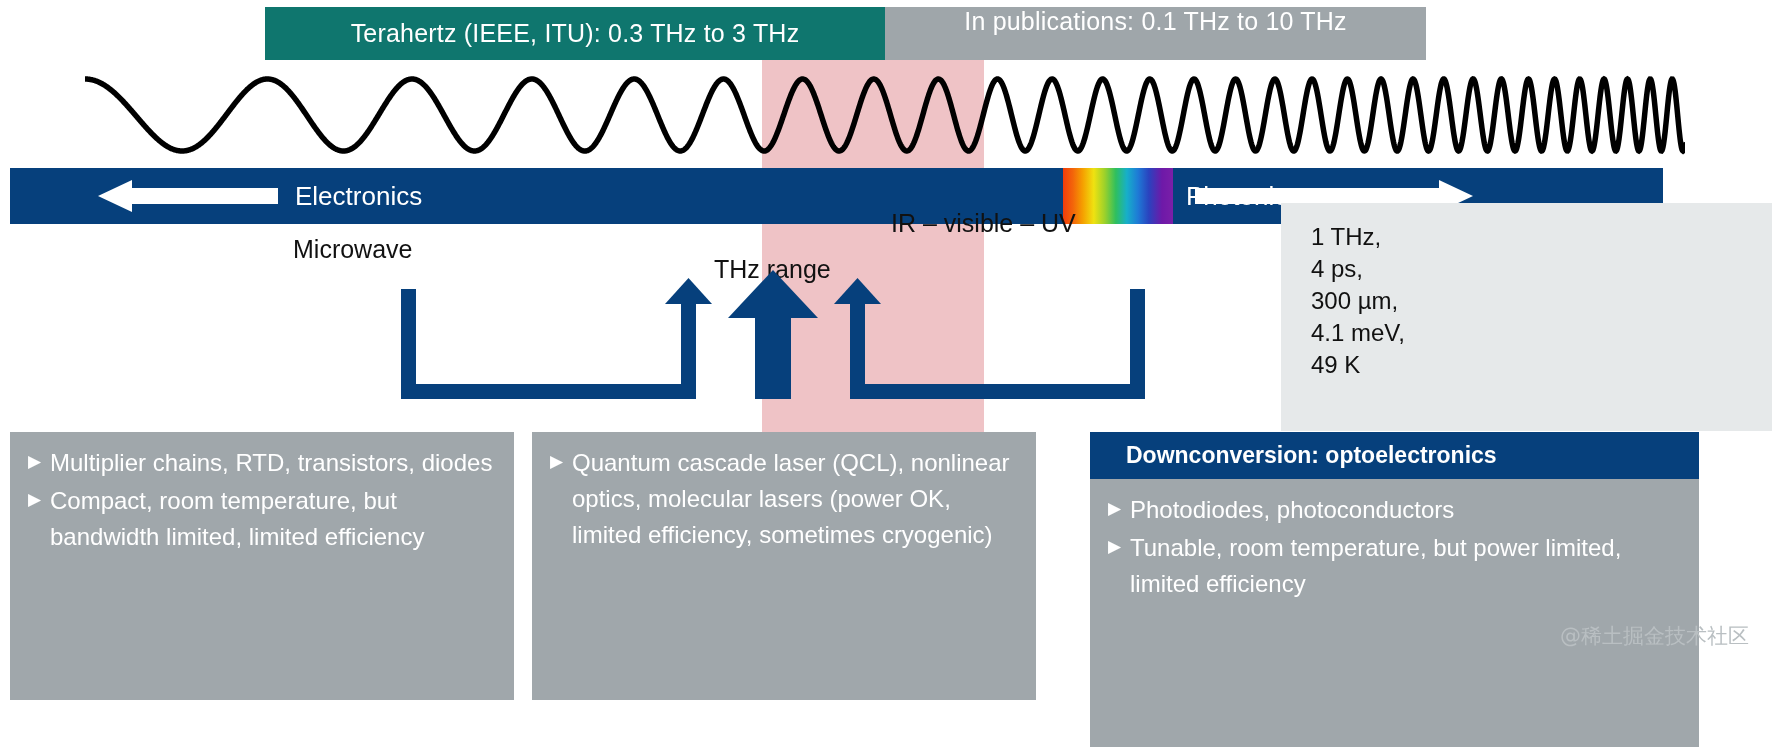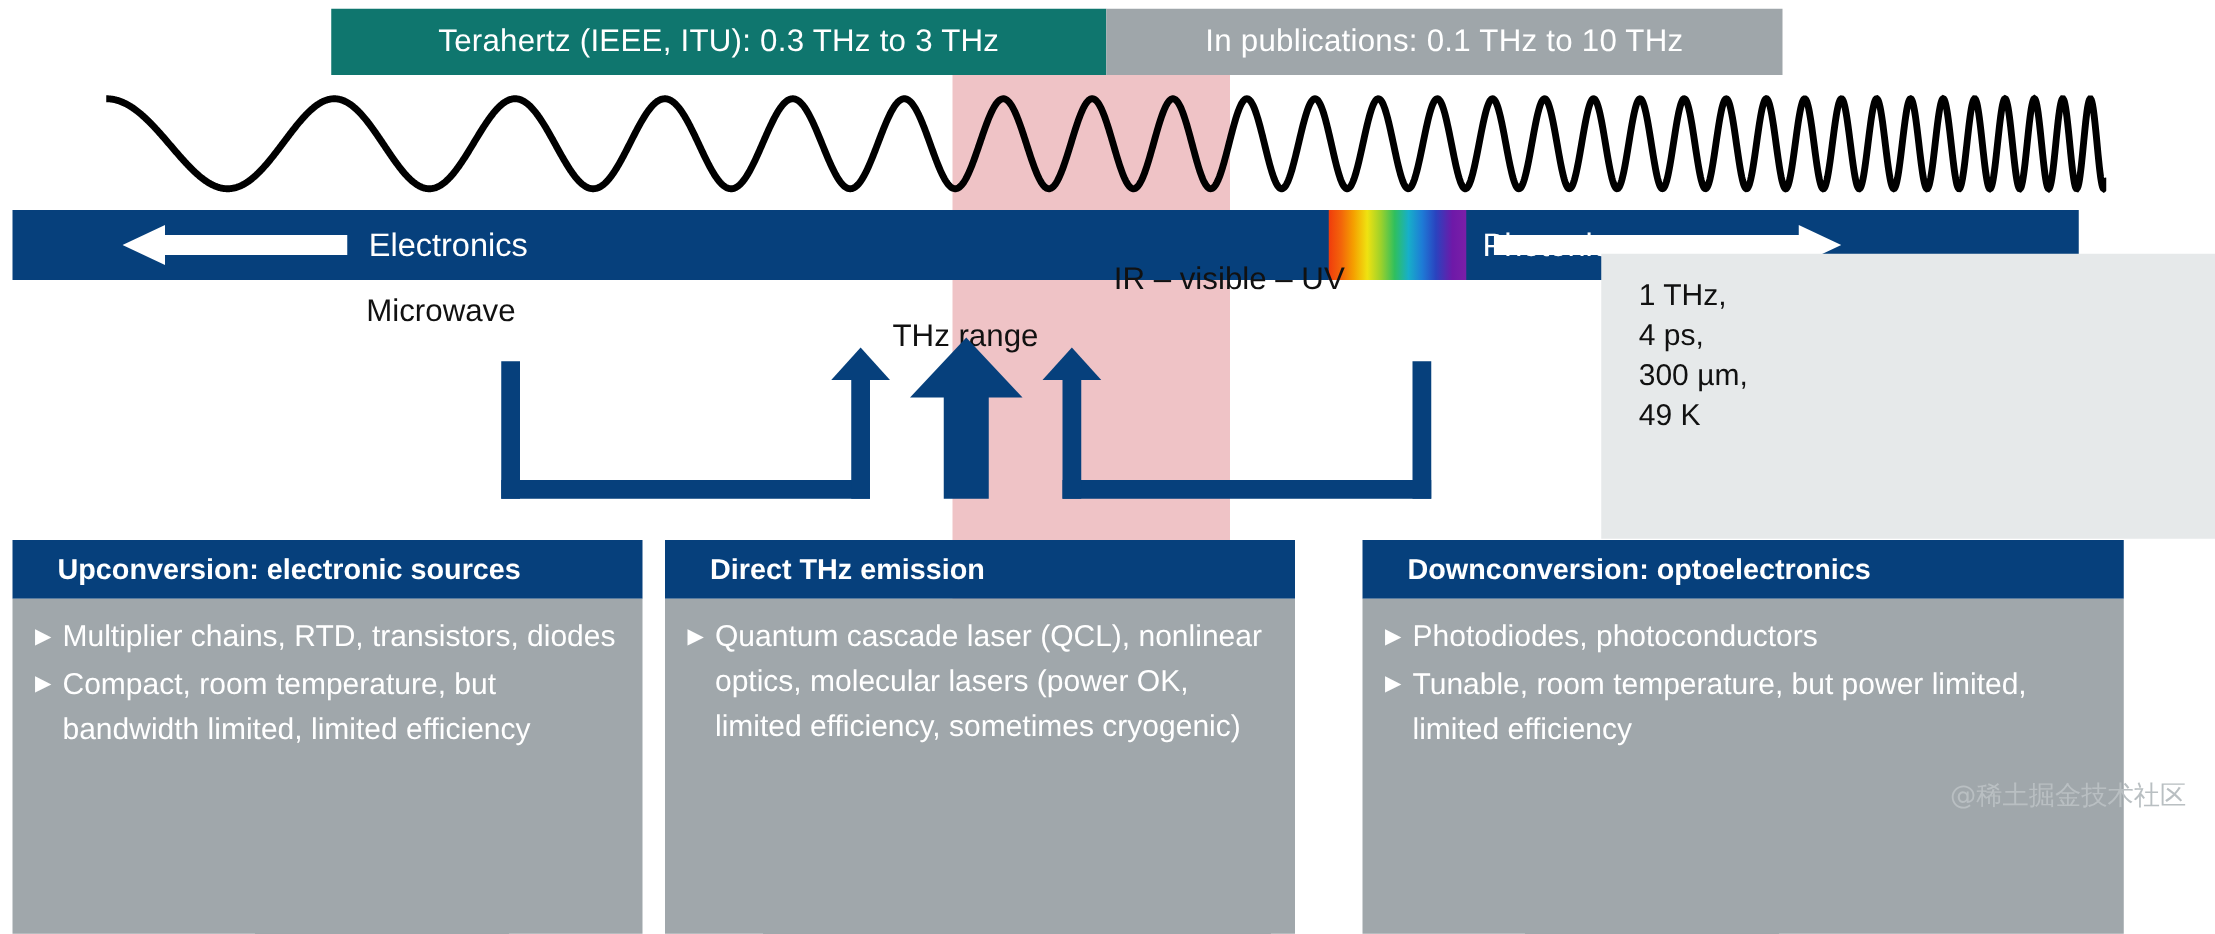--- a/index.html
+++ b/index.html
@@ -10,21 +10,21 @@
   }
   .abs{position:absolute;}
 
   
   #banner-thz{
     left:265px;top:7px;width:620px;height:53px;
     background:#0f766e;display:flex;align-items:center;justify-content:center;
   }
   #banner-pub{
     left:885px;top:7px;width:541px;height:53px;
-    background:#9FA6AA;display:flex;align-items:center;justify-content:center;
+    background:#9FA6AA;display:flex;align-items:flex-start;justify-content:center;
   }
   .banner-text{
     color:#ffffff;font-size:25px;letter-spacing:.2px;white-space:nowrap;
   }
 
   
   #thz-column{
     left:762px;top:60px;width:222px;height:432px;
     background:#EFC3C6;
   }
@@ -168,43 +168,38 @@
         <polygon points="773,10 818,58 728,58"></polygon>
       </g>
     </g>
   </svg>
 </div>
 
 <div class="abs" id="energy-box">
   <div class="energy-line">1 THz,</div>
   <div class="energy-line">4 ps,</div>
   <div class="energy-line">300 µm,</div>
+  <div class="energy-line">4.1 meV,</div>
   <div class="energy-line">49 K</div>
 </div>
 
 <div class="panel" id="panel-up">
-  <div class="panel-head">
-    <span class="panel-head-title">Upconversion: electronic sources</span>
-  </div>
   <div class="panel-body">
     <div class="bullet-row">
       <span class="bullet-mark">▶</span>
       <span class="bullet-text">Multiplier chains, RTD, transistors, diodes</span>
     </div>
     <div class="bullet-row">
       <span class="bullet-mark">▶</span>
       <span class="bullet-text">Compact, room temperature, but bandwidth limited, limited efficiency</span>
     </div>
   </div>
 </div>
 
 <div class="panel" id="panel-direct">
-  <div class="panel-head">
-    <span class="panel-head-title">Direct THz emission</span>
-  </div>
   <div class="panel-body">
     <div class="bullet-row">
       <span class="bullet-mark">▶</span>
       <span class="bullet-text">Quantum cascade laser (QCL), nonlinear optics, molecular lasers (power OK, limited efficiency, sometimes cryogenic)</span>
     </div>
   </div>
 </div>
 
 <div class="panel" id="panel-down">
   <div class="panel-head">

